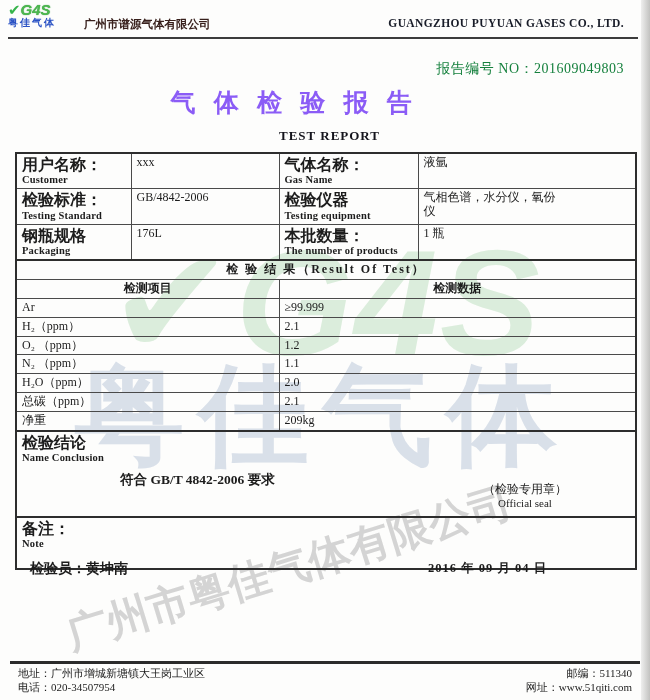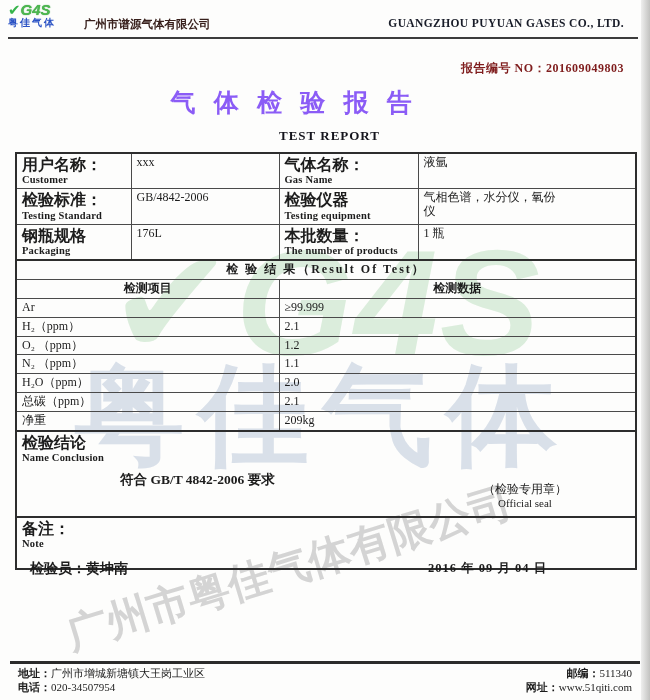--- a/index.html
+++ b/index.html
@@ -33,21 +33,21 @@
   .logo { position:absolute; left:8px; top:2px; width:70px; height:33px;
     font-family:"Liberation Sans","DejaVu Sans",sans-serif; line-height:1; }
   .logo-row1 { font-size:15px; font-weight:bold; font-style:italic; }
   .logo-check { color:#35b44a; }
   .logo-g4s  { color:#4db84f; text-shadow:0 0 1px #2e8f3c; }
   .logo-row2 { font-size:10px; font-weight:bold; color:#2a52c4; letter-spacing:2px; margin-top:1px; }
   .company-cn { position:absolute; left:84px; top:17px; font-size:11.5px; font-weight:bold; color:#38201c; }
   .company-en { position:absolute; right:26px; top:17px; font-size:11.5px; font-weight:bold; color:#181c28; letter-spacing:.4px; }
   .header-rule { position:absolute; left:8px; top:37px; width:630px; height:2px; background:#3c3c3c; }
 
-  .report-no { position:absolute; right:26px; top:60px; font-size:12px; font-weight:bold; color:#7f1d1d; letter-spacing:.5px; }
+  .report-no { position:absolute; right:26px; top:60px; font-size:14px; font-weight:normal; color:#15803d; letter-spacing:.5px; }
 
   .title-cn { position:absolute; left:0; top:86px; width:588px; text-align:center;
     font-size:25px; font-weight:bold; letter-spacing:6px; color:#8b5cf6; }
   .title-en { position:absolute; left:0; top:128px; width:650px; text-align:center;
     font-size:13px; font-weight:bold; letter-spacing:1px; color:#14141c;padding-left:9px; }
 
   
   .doc-table-wrap { position:absolute; left:15px; top:152px; width:620px; }
   table.doc { width:620px; table-layout:fixed; border-collapse:collapse;
     background:transparent; }
@@ -71,21 +71,21 @@
   td.note-cell { height:52px; }
 
   
   .inspector { position:absolute; left:30px; top:560px; font-size:14px; font-weight:bold;text-align:center; }
   .test-date { position:absolute; left:428px; top:560px; font-size:12.5px; font-weight:bold; letter-spacing:1px; }
 
   
   .footer-rule { position:absolute; left:10px; top:661px; width:630px; height:3px; background:#2b2b2b; }
   .footer { position:absolute; left:18px; top:667px; width:614px; font-size:11px; }
   .footer-row { display:flex; justify-content:space-between; line-height:1.25; }
-  .f-label { font-weight:bold; }
+  .f-label { font-weight:normal; }
 </style>
 </head>
 <body>
 
 <div class="page">
 
   <div class="wm wm-logo">✔G4S</div>
   <div class="wm wm-brand">粤佳气体</div>
   <div class="wm wm-diag">广州市粤佳气体有限公司</div>
 

